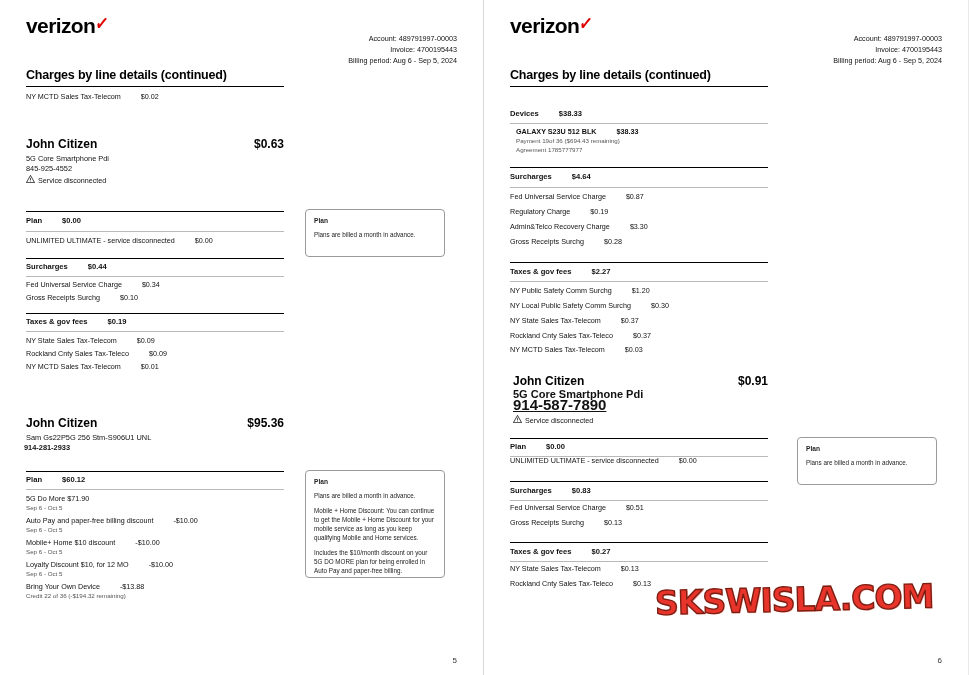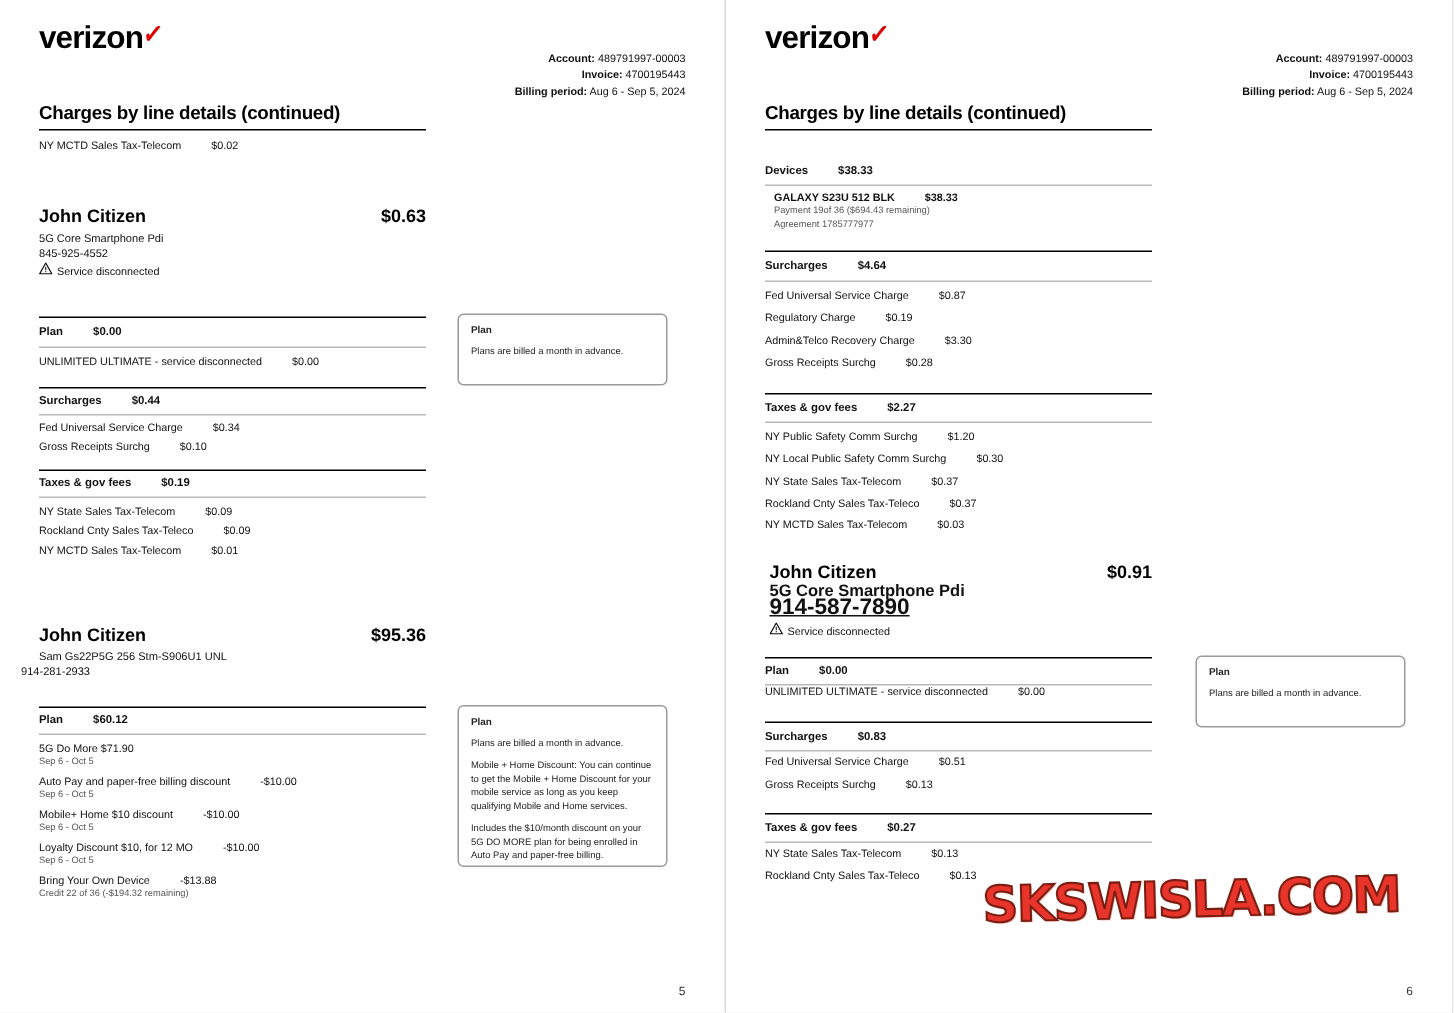--- a/index.html
+++ b/index.html
@@ -51,21 +51,21 @@
 
   
   .acct {
     position: absolute;
     top: 33px; right: 26px;
     text-align: right;
     font-size: 7.2px;
     line-height: 11px;
     color: #111;
   }
-  .acct b { font-weight: bold; margin-top: 40px; }
+  .acct b { font-weight: normal; margin-top: 40px; }
 
   
   .sect-title {
     position: absolute;
     font-size: 12.5px;
     font-weight: bold;
     letter-spacing: -0.2px;
   }
   .rule {
     position: absolute;
@@ -240,21 +240,21 @@
         <span class="amt">$0.09</span>
       </div>
       <div class="row" style="top:362px;left:26px;width:258px;">
         <span class="lbl">NY MCTD Sales Tax-Telecom</span>
         <span class="amt">$0.01</span>
       </div>
 
       <div class="cust-name" style="top:416px;left:26px;">John Citizen</div>
       <div class="cust-amt" style="top:416px;left:190px;width:94px;">$95.36</div>
       <div class="cust-line" style="top:433px;left:26px;">Sam Gs22P5G  256  Stm-S906U1  UNL</div>
-      <div class="cust-line" style="top:443px;left:14px;">914-281-2933</div>
+      <div class="cust-line" style="top:443px;left:24px;font-weight:bold;">914-281-2933</div>
 
       <div class="rule" style="top:471px;left:26px;width:258px;"></div>
       <div class="row bold" style="top:475px;left:26px;width:258px;">
         <span class="lbl">Plan</span>
         <span class="amt">$60.12</span>
       </div>
       <div class="rule thin" style="top:489px;left:26px;width:258px;"></div>
 
       <div class="row" style="top:494px;left:26px;width:258px;">
         <span class="lbl">5G Do More  $71.90</span>

